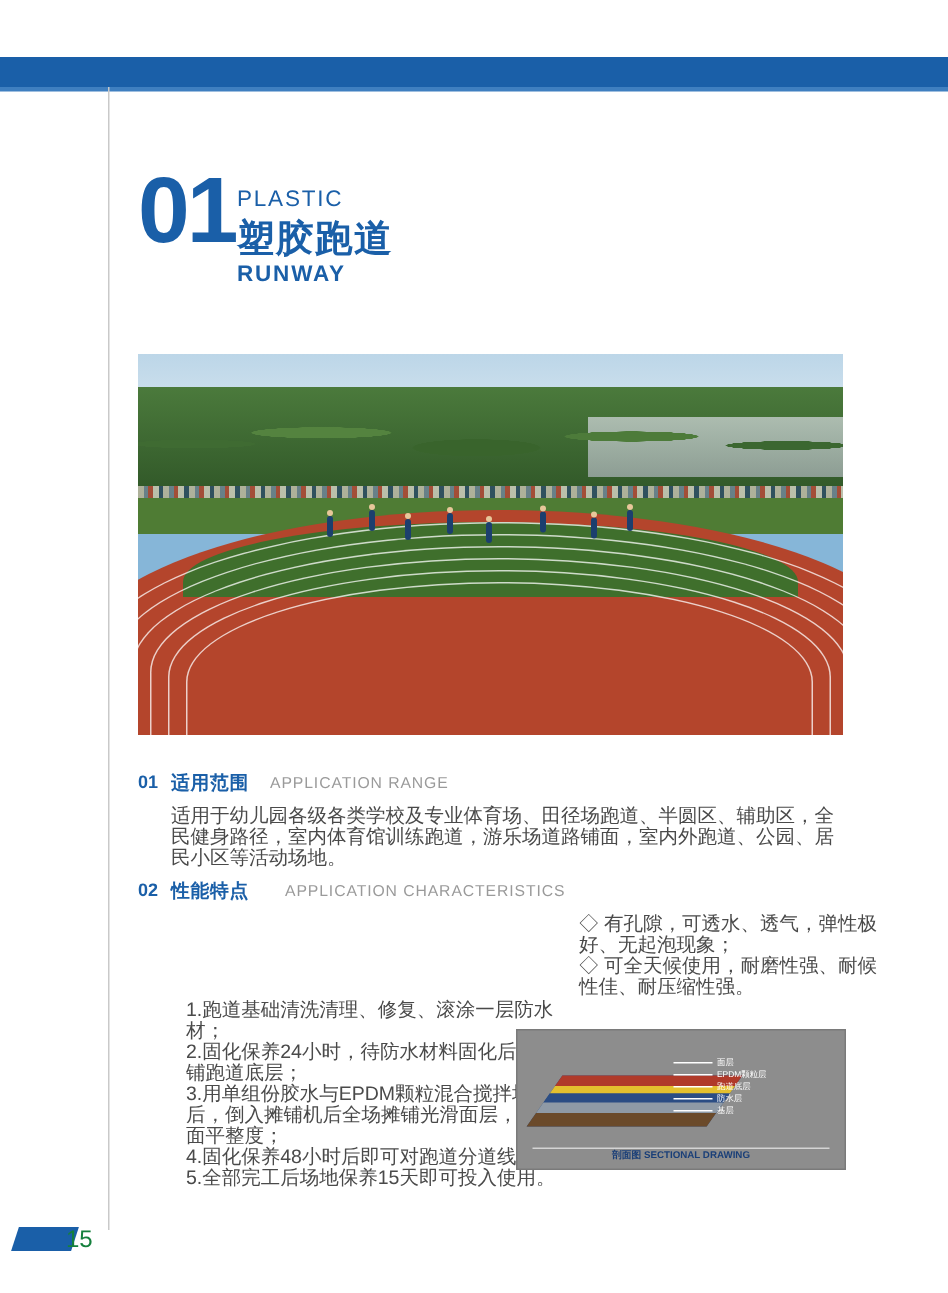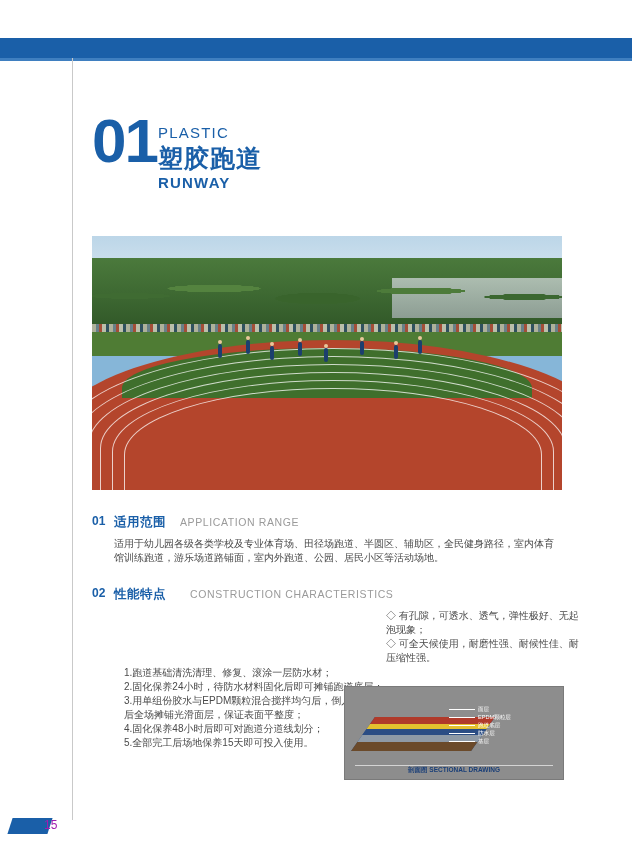--- a/index.html
+++ b/index.html
@@ -212,21 +212,21 @@
     letter-spacing: .5px;
   }
   .sec-en {
     position: absolute;
     top: 2px;
     font-size: 10.5px;
     color: #9a9a9a;
     letter-spacing: .6px;
   }
   .body-text {
-    font-size: 10px;
+    font-size: 13px;
     line-height: 14px;
     color: #4a4a4a;
   }
 
   #sec1 { top: 514px; }
   #sec1 .sec-en { left: 88px; }
   #sec1 .body-text { margin-left: 22px; width: 448px; }
 
   #sec2 { top: 586px; }
   #sec2 .sec-en { left: 98px; }
@@ -330,22 +330,22 @@
     top: 818px;
     width: 40px;
     height: 16px;
     background: #1a5fa8;
     transform: skewX(-18deg);
   }
   .page-num {
     position: absolute;
     left: 44px;
     top: 818px;
-    font-size: 12px;
-    color: #a21caf;
+    font-size: 16px;
+    color: #15803d;
   }
 </style>
 </head>
 <body>
 
 <div class="page">
 
   <div class="top-band"></div>
   <div class="top-band-inner"></div>
   <div class="left-rule"></div>
@@ -390,21 +390,21 @@
       <span class="sec-cn">适用范围</span>
       <span class="sec-en">APPLICATION RANGE</span>
     </div>
     <div class="body-text">适用于幼儿园各级各类学校及专业体育场、田径场跑道、半圆区、辅助区，全民健身路径，室内体育馆训练跑道，游乐场道路铺面，室内外跑道、公园、居民小区等活动场地。</div>
   </div>
 
   <div class="section" id="sec2">
     <div class="sec-head">
       <span class="sec-num">02</span>
       <span class="sec-cn">性能特点</span>
-      <span class="sec-en">CONSTRUCTION CHARACTERISTICS</span>
+      <span class="sec-en">APPLICATION CHARACTERISTICS</span>
     </div>
     <div class="two-col" style="height:46px;">
       <div class="col-right body-text" style="white-space:pre-line;">◇ 有孔隙，可透水、透气，弹性极好、无起泡现象；
 ◇ 可全天候使用，耐磨性强、耐候性佳、耐压缩性强。</div>
     </div>
   </div>
 
   <div class="section" id="sec3">
     <div class="body-text" style="white-space:pre-line;">1.跑道基础清洗清理、修复、滚涂一层防水材；
 2.固化保养24小时，待防水材料固化后即可摊铺跑道底层；

